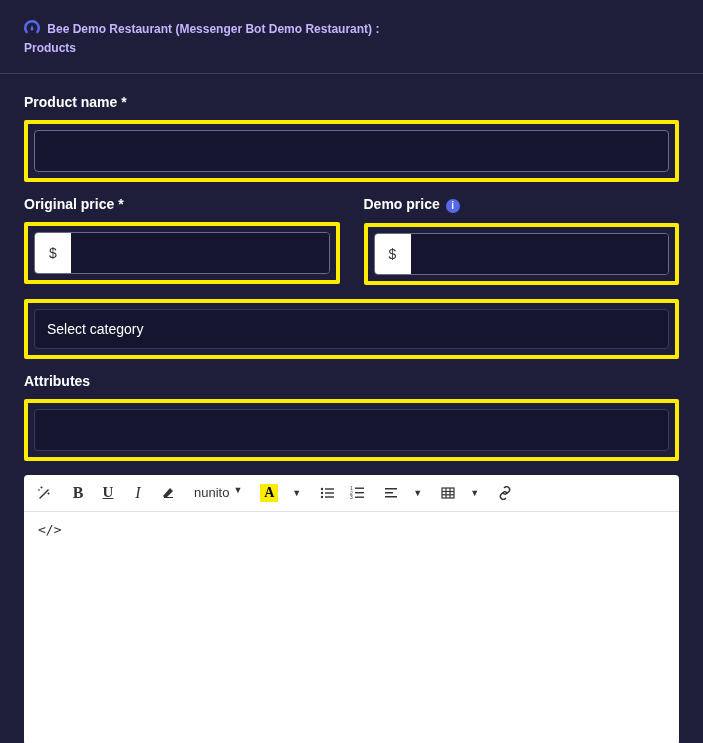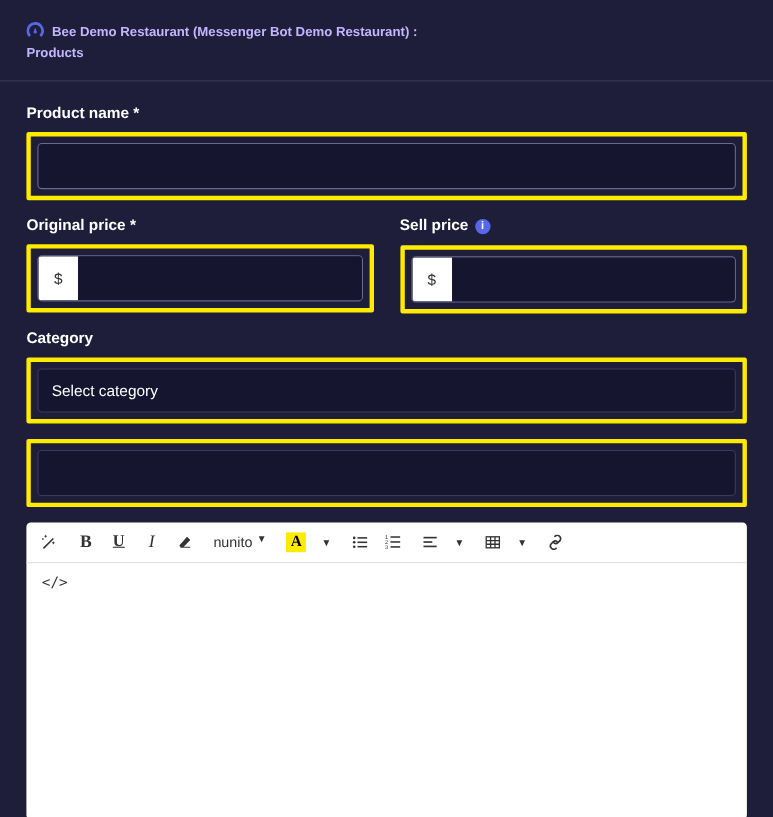--- a/index.html
+++ b/index.html
@@ -227,42 +227,42 @@
       <label class="label">Original price *</label>
       <div class="highlight-box">
         <div class="price-wrapper">
           <span class="price-prefix">$</span>
           <input type="text" class="price-input" value="" style="">
         </div>
       </div>
     </div>
     <div class="col-half field-group">
       <label class="label">
-        <span>Sell price</span>
+        <span>Demo price</span>
         <span class="info-icon">i</span>
       </label>
       <div class="highlight-box">
         <div class="price-wrapper">
           <span class="price-prefix">$</span>
           <input type="text" class="price-input" value="" style="">
         </div>
       </div>
     </div>
   </div>
 
   <div class="field-group">
-    <label class="label">Category</label>
     <div class="highlight-box">
       <div class="select-input">
         <span>Select category</span>
       </div>
     </div>
   </div>
 
   <div class="field-group">
+    <label class="label">Attributes</label>
     <div class="highlight-box">
       <input type="text" class="attributes-input" value="" style="">
     </div>
   </div>
 
   <div class="field-group">
     <div class="editor-container">
       <div class="toolbar">
 
         <span class="toolbar-btn wand-icon">

